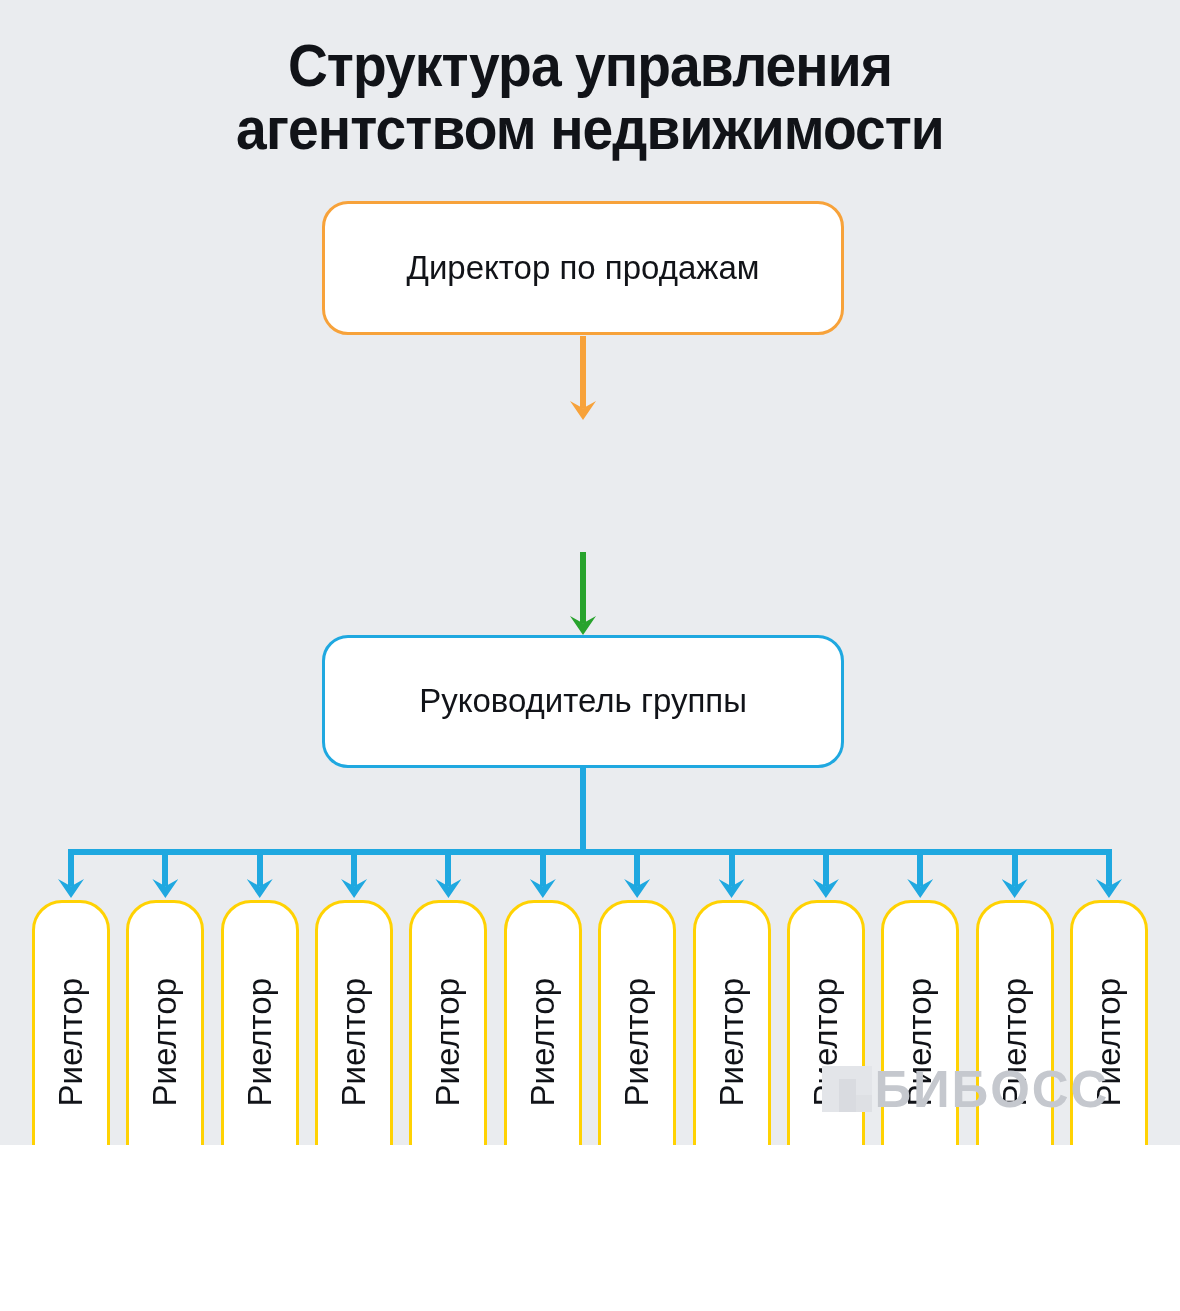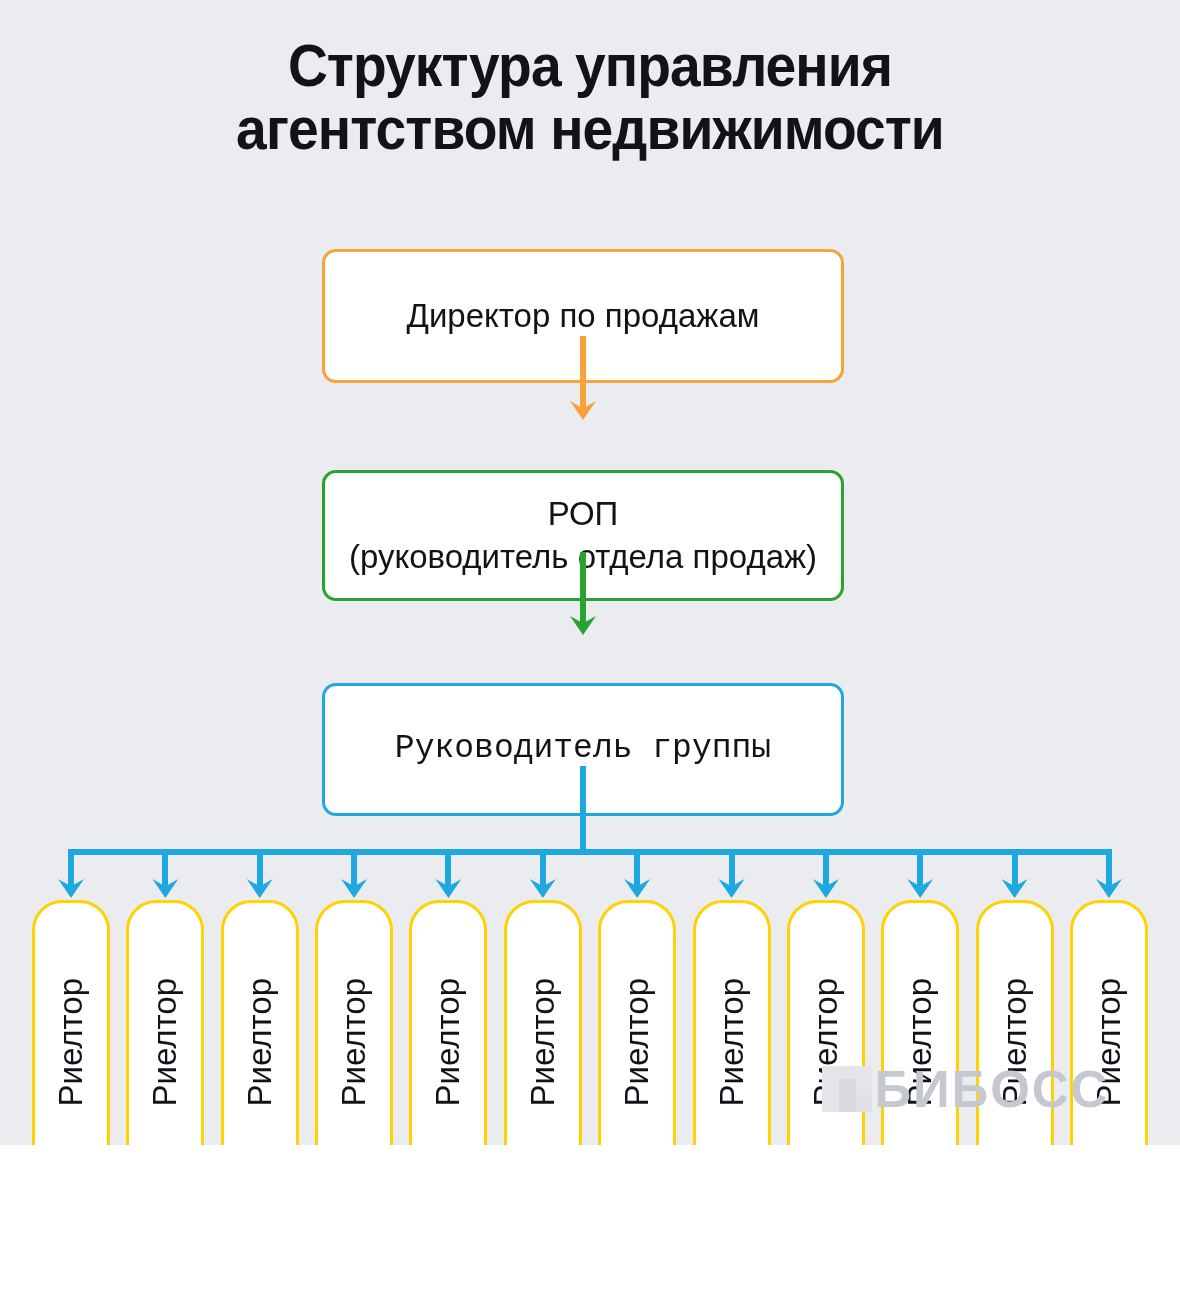--- a/index.html
+++ b/index.html
@@ -42,34 +42,33 @@
     transform-origin: 50% 50%;
     white-space: nowrap;
   }
 
   
   .node {
     position: absolute;
     left: 322px;
     width: 522px;
     background: #fff;
-    border-radius: 14px;
+    border-radius: 26px;
     display: flex;
     flex-direction: column;
     align-items: center;
     justify-content: center;
     text-align: center;
     font-size: 33px;
     color: var(--ink);
     line-height: 1.3;
-    margin-top: 48px;
   }
   .node-director { top: 201px; height: 134px; border: 3px solid var(--orange); }
   .node-rop      { top: 422px; height: 131px; border: 3px solid var(--green); }
-  .node-group    { top: 635px; height: 133px; border: 3px solid var(--blue); font-family: Liberation Mono, monospace; }
+  .node-group    { top: 635px; height: 133px; border: 3px solid var(--blue); }
 
   
   .varrow {
     position: absolute;
     left: 570px;            
     width: 26px;
     display: flex;
     flex-direction: column;
     align-items: center;
   }
@@ -200,24 +199,20 @@
 
   <div class="node node-director">
     <span>Директор по продажам</span>
   </div>
 
   <div class="varrow arrow-orange">
     <div class="stem"></div>
     <div class="head"></div>
   </div>
 
-  <div class="node node-rop">
-    <span>РОП</span>
-    <span>(руководитель отдела продаж)</span>
-  </div>
 
   <div class="varrow arrow-green">
     <div class="stem"></div>
     <div class="head"></div>
   </div>
 
   <div class="node node-group">
     <span>Руководитель группы</span>
   </div>
 

